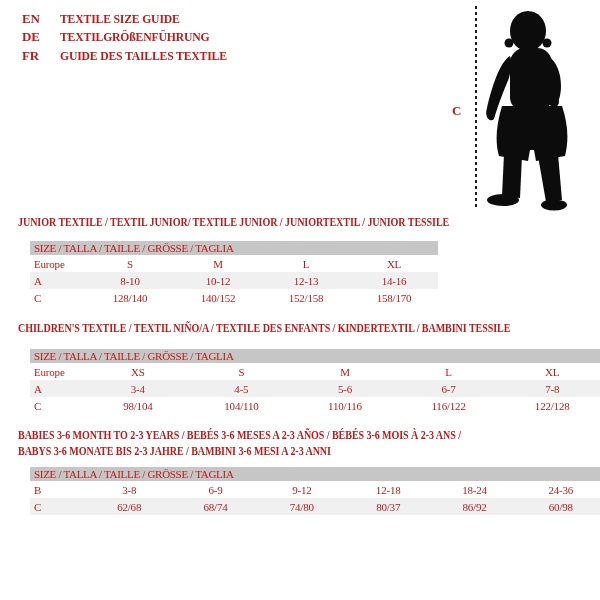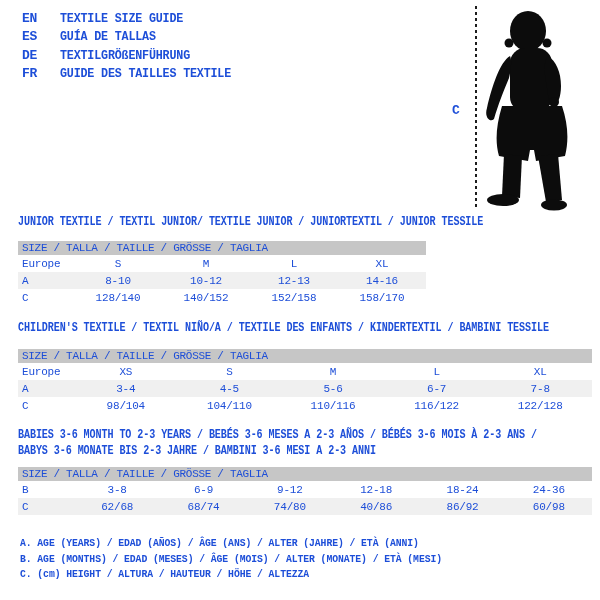--- a/index.html
+++ b/index.html
@@ -1,38 +1,38 @@
 <!DOCTYPE html>
 <html><head>
 <meta charset="utf-8">
 <style>
   html,body{margin:0;padding:0;background:#fff;}
   #canvas{
     position:relative;width:600px;height:600px;background:#ffffff;
-    font-family:Liberation Mono, monospace;color:#1d4ed8;overflow:hidden;
+    font-family:Liberation Serif, serif;color:#b91c1c;overflow:hidden;
   }
   
   #lang{position:absolute;left:22px;top:10px;}
   .lang-row{display:flex;height:18.4px;line-height:18.4px;font-size:13px;font-weight:bold;}
   .lang-code{width:38px;letter-spacing:-0.2px;}
   .lang-title{white-space:nowrap;transform:scaleX(0.9);transform-origin:0 50%;letter-spacing:-0.2px;}
   
   #height-line{
     position:absolute;left:475px;top:6px;width:2px;height:203px;
     background:repeating-linear-gradient(to bottom,#1d1d1d 0 3px,transparent 3px 6px);
   }
   #c-label{position:absolute;left:452px;top:103px;font-size:13px;font-weight:bold;}
   #baby{position:absolute;left:484px;top:4px;}
   
   .t-title{
     position:absolute;left:18px;font-size:12px;font-weight:bold;line-height:15.5px;
     white-space:nowrap;transform:scaleX(0.84);transform-origin:0 0;letter-spacing:-0.1px;
   }
   
-  .t-wrap{position:absolute;left:18px;}
+  .t-wrap{position:absolute;left:30px;}
   .t-sizebar{
     background:#c6c6c6;height:14px;line-height:14px;font-size:11px;
     padding-left:4px;letter-spacing:-0.3px;white-space:nowrap;box-sizing:border-box;
   }
   table.sizes{border-collapse:collapse;table-layout:fixed;width:100%;}
   table.sizes td{
     height:17px;font-size:11px;letter-spacing:-0.2px;text-align:center;
     padding:0;white-space:nowrap;overflow:hidden;
   }
   table.sizes td.lab{text-align:left;padding-left:4px;margin-left:42px;}
@@ -49,24 +49,20 @@
 </style>
 </head>
 <body>
 
 <div id="canvas">
 
   <div id="lang">
     <div class="lang-row">
       <span class="lang-code">EN</span>
       <span class="lang-title">TEXTILE SIZE GUIDE</span>
-    </div>
-    <div class="lang-row">
-      <span class="lang-code">ES</span>
-      <span class="lang-title">GUÍA DE TALLAS</span>
     </div>
     <div class="lang-row">
       <span class="lang-code">DE</span>
       <span class="lang-title">TEXTILGRÖßENFÜHRUNG</span>
     </div>
     <div class="lang-row">
       <span class="lang-code">FR</span>
       <span class="lang-title">GUIDE DES TAILLES TEXTILE</span>
     </div>
   </div>
@@ -192,27 +188,22 @@
         <td>9-12</td>
         <td>12-18</td>
         <td>18-24</td>
         <td>24-36</td>
       </tr>
       <tr>
         <td class="lab">C</td>
         <td>62/68</td>
         <td>68/74</td>
         <td>74/80</td>
-        <td>40/86</td>
+        <td>80/37</td>
         <td>86/92</td>
         <td>60/98</td>
       </tr>
     </tbody>
       </table>
   </div>
 
-  <div id="legend">
-    <div class="legend-row">A. AGE (YEARS) / EDAD (AÑOS) / ÂGE (ANS) / ALTER (JAHRE) / ETÀ (ANNI)</div>
-    <div class="legend-row">B. AGE (MONTHS) / EDAD (MESES) / ÂGE (MOIS) / ALTER (MONATE) / ETÀ (MESI)</div>
-    <div class="legend-row">C. (cm) HEIGHT / ALTURA / HAUTEUR / HÖHE / ALTEZZA</div>
-  </div>
 
 </div>
 
 </body></html>

